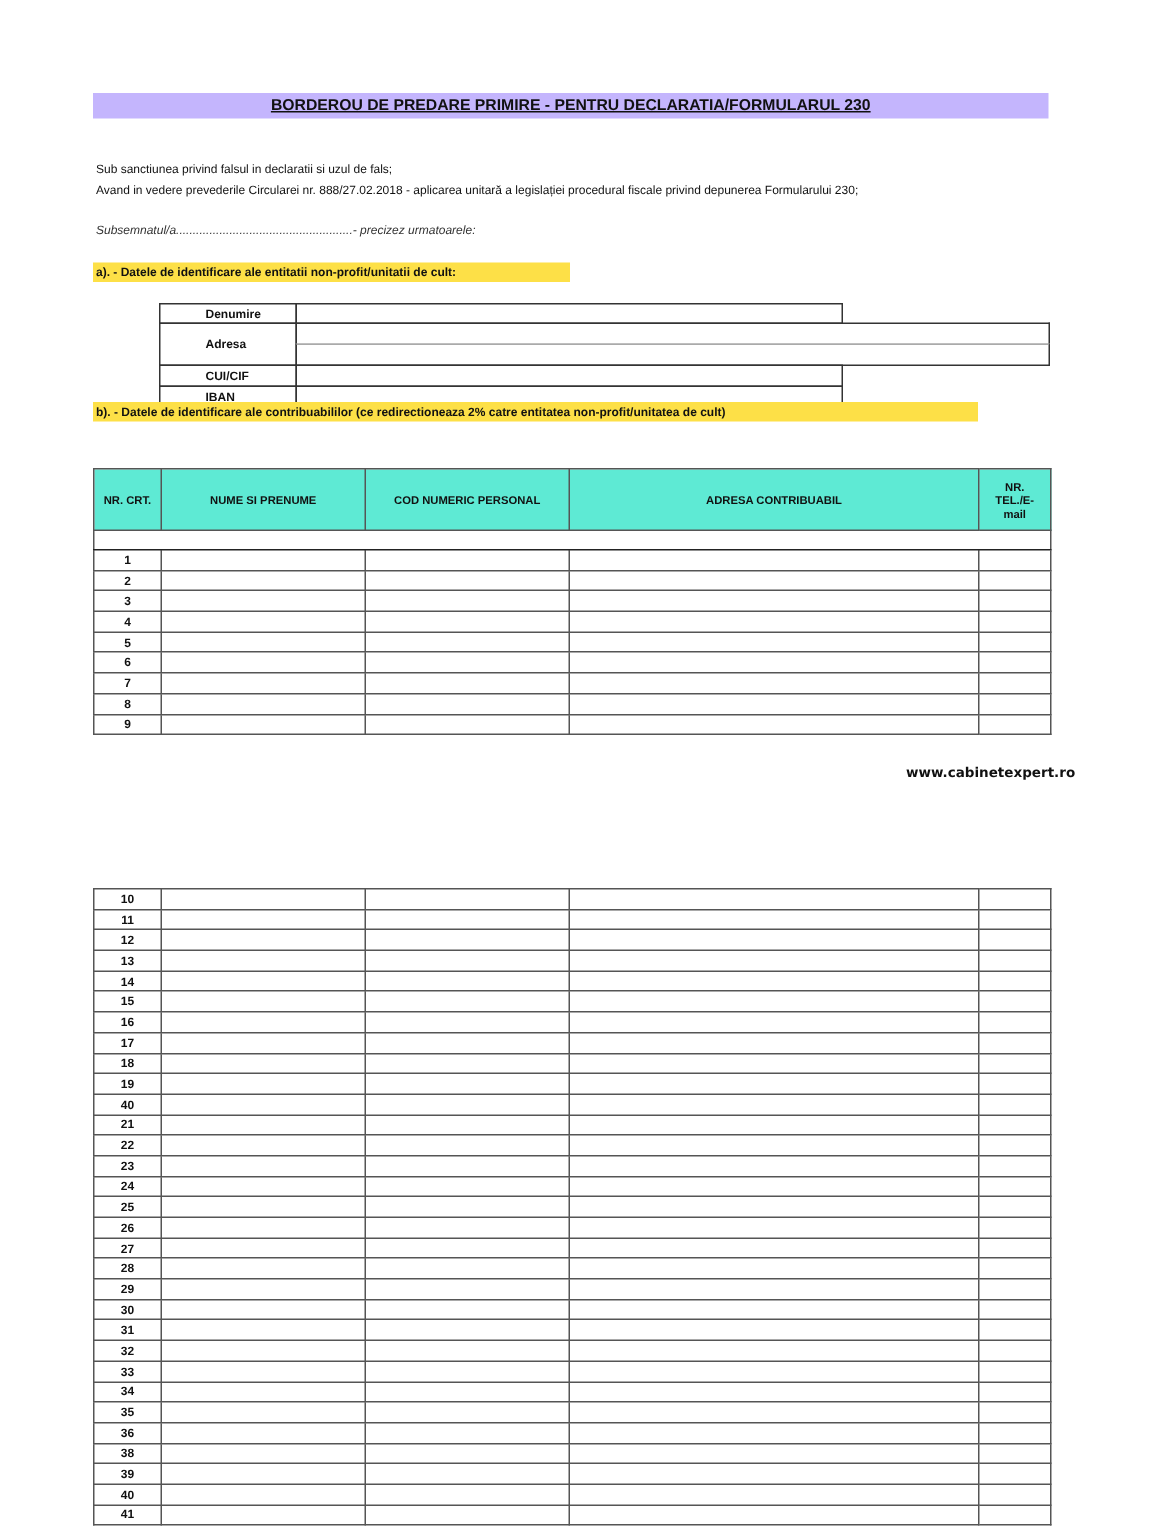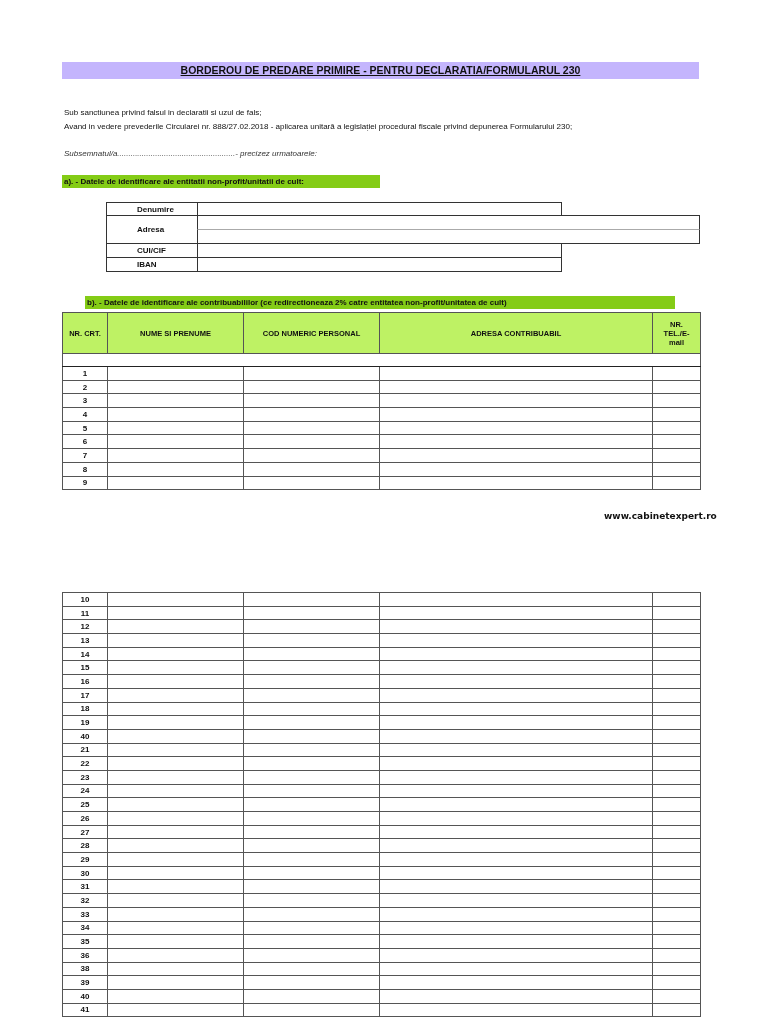--- a/index.html
+++ b/index.html
@@ -4,29 +4,29 @@
 <style>
   html, body { margin: 0; padding: 0; background: #ffffff; }
   body { width: 768px; height: 1024px; position: relative; overflow: hidden;
          font-family: "Liberation Sans", "DejaVu Sans", sans-serif; color: #111; }
   .abs { position: absolute; }
   .title-bar { left: 62px; top: 62px; width: 637px; height: 17px; background: #c4b5fd;
                text-align: center; font-size: 10.5px; font-weight: bold; line-height: 17px; }
   .title-bar span { text-decoration: underline; }
   .intro { left: 64px; font-size: 8px; line-height: 10px; white-space: nowrap; }
   .italic { font-style: italic; color: #333; }
-  .section-head { left: 62px; height: 13px; background: #84cc16; font-size: 8px; font-weight: bold;
+  .section-head { left: 62px; height: 13px; background: #fde047; font-size: 8px; font-weight: bold;
                   line-height: 13px; padding-left: 2px; white-space: nowrap; }
   
   .ent { position: absolute; border: 1px solid #333; box-sizing: border-box; padding-left: 28px; }
   .ent-label { font-size: 8px; font-weight: bold; padding-left: 2px; box-sizing: border-box; }
   
   table.grid { position: absolute; border-collapse: collapse; table-layout: fixed; }
   table.grid td, table.grid th { border: 1px solid #555; padding: 0; box-sizing: border-box; }
-  table.grid th { background: #bef264; font-size: 7.5px; font-weight: bold; text-align: center;
+  table.grid th { background: #5eead4; font-size: 7.5px; font-weight: bold; text-align: center;
                   vertical-align: middle; line-height: 9px; }
   table.grid td.nr { text-align: center; font-size: 8px; font-weight: bold; }
   table.grid tr.row td { height: 13.7px; }
   .website { left: 604px; top: 511px; font-family: "DejaVu Sans", sans-serif; font-size: 9px; font-weight: bold; }
 </style>
 </head>
 <body>
 
 <div class="abs title-bar"><span>BORDEROU DE PREDARE PRIMIRE - PENTRU DECLARATIA/FORMULARUL 230</span></div>
 
@@ -53,21 +53,21 @@
     <div class="ent-label" style="line-height:13px;">CUI/CIF</div>
   </div>
   <div class="ent" style="left:197px; top:243px; width:365px; height:15px;"></div>
 
   <div class="ent" style="left:106px; top:257px; width:92px; height:15px;">
     <div class="ent-label" style="line-height:13px;">IBAN</div>
   </div>
   <div class="ent" style="left:197px; top:257px; width:365px; height:15px;"></div>
 </div>
 
-<div class="abs section-head" style="top:296px; width:588px;margin-left:23px;">b). - Datele de identificare ale contribuabililor (ce redirectioneaza 2% catre entitatea non-profit/unitatea de cult)</div>
+<div class="abs section-head" style="top:268px; width:588px;">b). - Datele de identificare ale contribuabililor (ce redirectioneaza 2% catre entitatea non-profit/unitatea de cult)</div>
 
 <table class="grid" style="left:62px; top:312px; width:638px;">
   <colgroup>
     <col style="width:45px">
       <col style="width:136px">
       <col style="width:136px">
       <col style="width:273px">
       <col style="width:48px">
   </colgroup>
   <thead>

